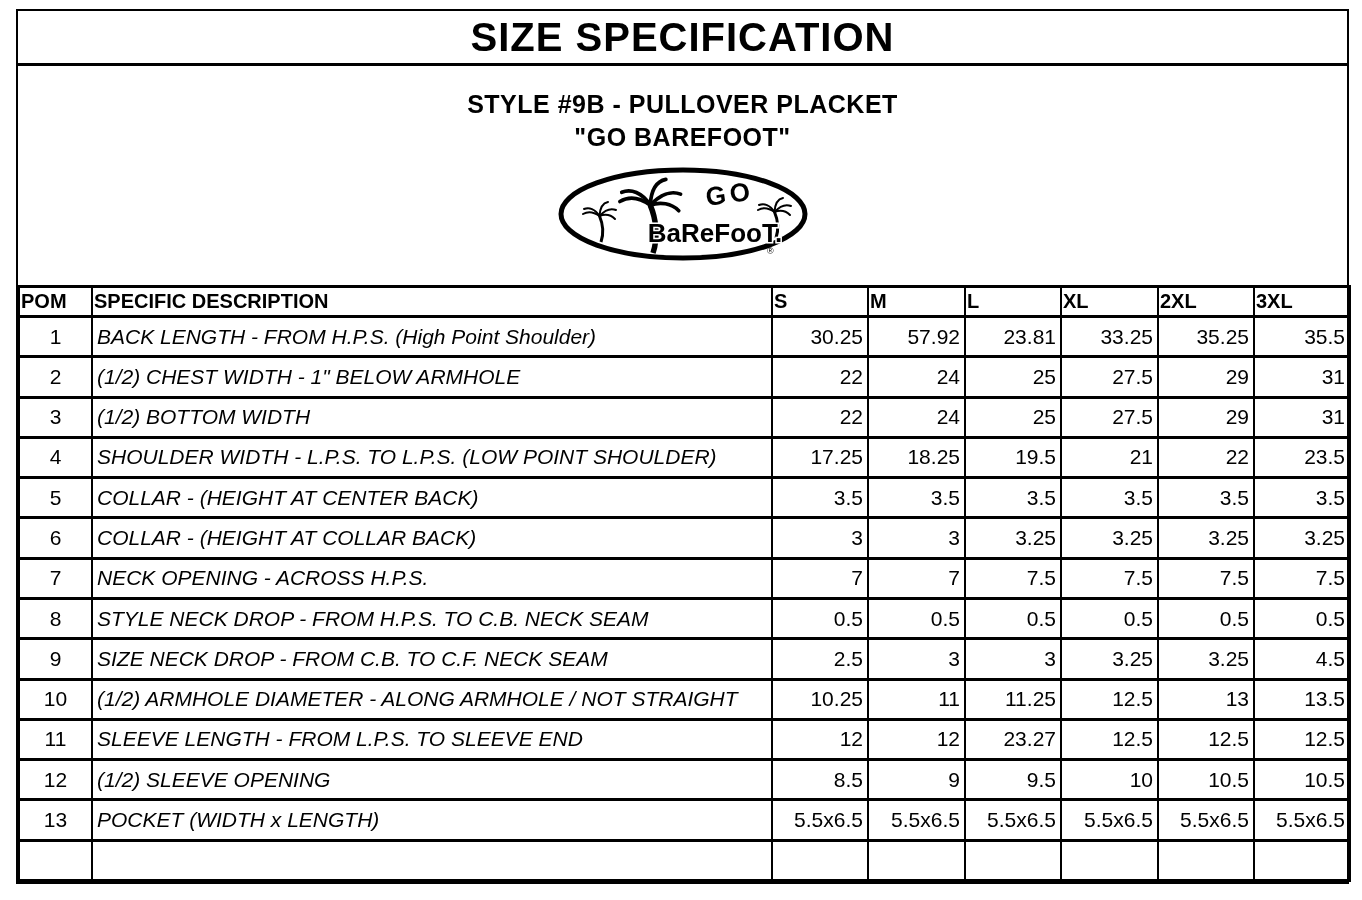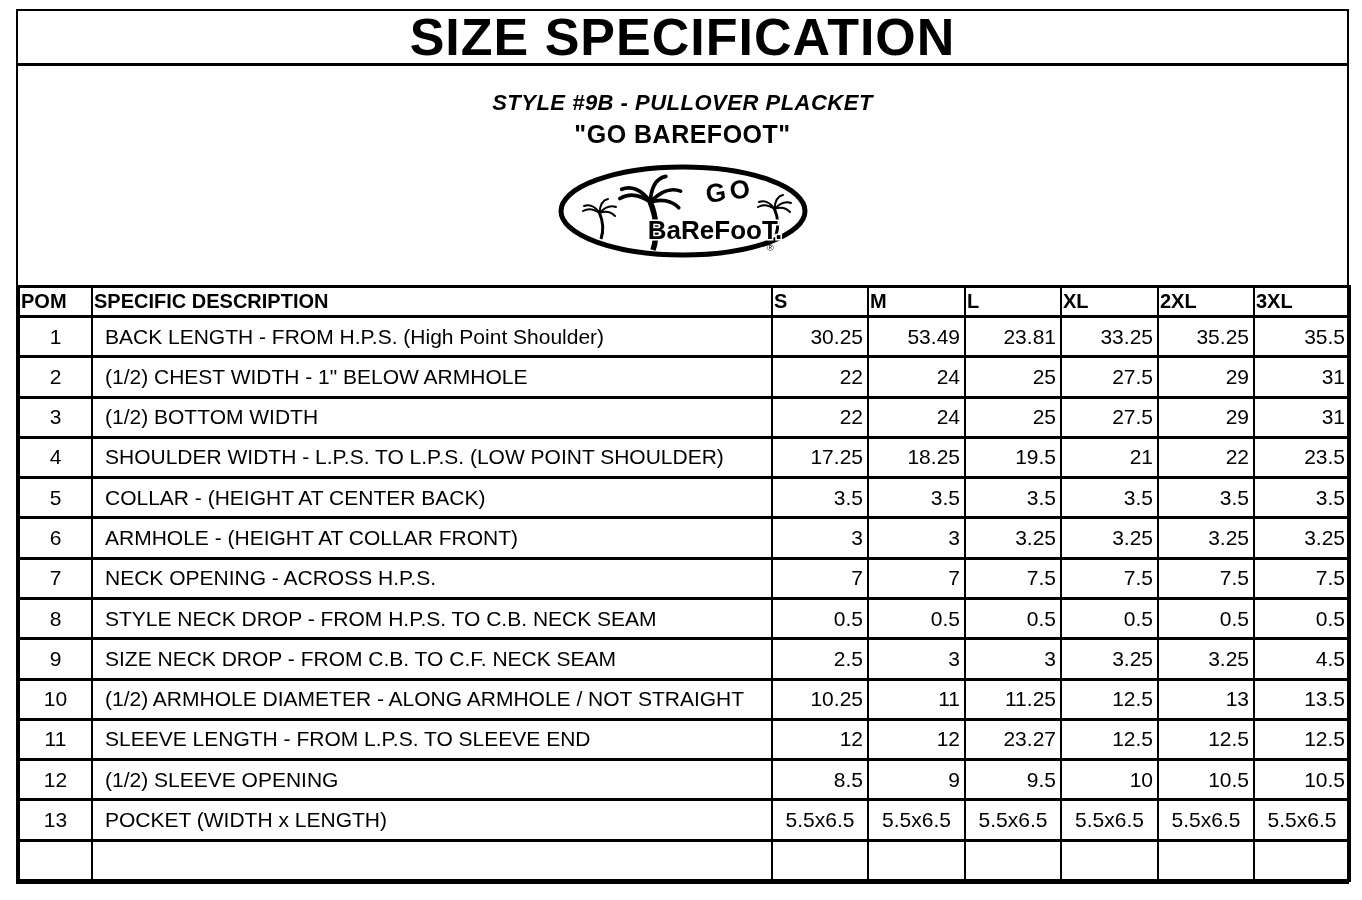--- a/index.html
+++ b/index.html
@@ -2,34 +2,34 @@
 <html><head>
 <meta charset="utf-8">
 <style>
   html,body{margin:0;padding:0;background:#fff;}
   .page{position:relative;width:1362px;height:900px;background:#fff;color:#000;
         font-family:"Liberation Sans",sans-serif;overflow:hidden;}
   .outer-box{position:absolute;left:16px;top:9px;width:1333px;height:875px;
         border:2px solid #000;box-sizing:border-box;display:flex;flex-direction:column;}
   .title-bar{height:52px;flex:0 0 52px;border-bottom:3px solid #000;
         display:flex;align-items:center;justify-content:center;
-        font-size:52px;font-weight:bold;letter-spacing:1px;}
+        font-size:40px;font-weight:bold;letter-spacing:1px;}
   .header-area{height:219px;flex:0 0 219px;text-align:center;}
-  .style-line1{padding-top:24px;font-size:22px;font-weight:bold;letter-spacing:0.5px;font-style:italic;}
+  .style-line1{padding-top:24px;font-size:25px;font-weight:bold;letter-spacing:0.5px;}
   .style-line2{padding-top:4px;font-size:25px;font-weight:bold;letter-spacing:0.5px;}
   .logo-wrap{margin-top:14px;line-height:0;}
   table.spec{width:100%;flex:1 1 auto;border-collapse:collapse;table-layout:fixed;}
   .spec th,.spec td{border:3px solid #000;border-left-width:2px;border-right-width:2px;
         overflow:hidden;white-space:nowrap;box-sizing:border-box;}
   .spec th{font-size:20px;font-weight:bold;text-align:left;height:30px;}
   .spec td{font-size:21px;height:32px;}
   .pom-cell{text-align:center;}
-  .desc-cell{text-align:left;padding-left:12px;}
+  .desc-cell{text-align:left;padding-left:4px;font-style:italic;}
   .val-cell{text-align:right;padding-right:4px;}
-  .val-cell.align-left{text-align:center;padding-left:4px;}
+  .val-cell.align-left{text-align:right;padding-left:4px;}
   .logo-text{font-family:"Liberation Sans",sans-serif;font-weight:bold;fill:#000;
         paint-order:stroke;stroke:#fff;stroke-width:3px;}
 </style>
 </head>
 <body>
 
 <div class="page">
   <div class="outer-box">
 
     <div class="title-bar">SIZE SPECIFICATION</div>
@@ -83,21 +83,21 @@
           <th>XL</th>
           <th>2XL</th>
           <th>3XL</th>
         </tr>
       </thead>
       <tbody>
           <tr>
             <td class="pom-cell">1</td>
             <td class="desc-cell">BACK LENGTH - FROM H.P.S. (High Point Shoulder)</td>
             <td class="val-cell">30.25</td>
-            <td class="val-cell">53.49</td>
+            <td class="val-cell">57.92</td>
             <td class="val-cell">23.81</td>
             <td class="val-cell">33.25</td>
             <td class="val-cell">35.25</td>
             <td class="val-cell">35.5</td>
           </tr>
           <tr>
             <td class="pom-cell">2</td>
             <td class="desc-cell">(1/2) CHEST WIDTH - 1" BELOW ARMHOLE</td>
             <td class="val-cell">22</td>
             <td class="val-cell">24</td>
@@ -131,21 +131,21 @@
             <td class="desc-cell">COLLAR - (HEIGHT AT CENTER BACK)</td>
             <td class="val-cell">3.5</td>
             <td class="val-cell">3.5</td>
             <td class="val-cell">3.5</td>
             <td class="val-cell">3.5</td>
             <td class="val-cell">3.5</td>
             <td class="val-cell">3.5</td>
           </tr>
           <tr>
             <td class="pom-cell">6</td>
-            <td class="desc-cell">ARMHOLE - (HEIGHT AT COLLAR FRONT)</td>
+            <td class="desc-cell">COLLAR - (HEIGHT AT COLLAR BACK)</td>
             <td class="val-cell">3</td>
             <td class="val-cell">3</td>
             <td class="val-cell">3.25</td>
             <td class="val-cell">3.25</td>
             <td class="val-cell">3.25</td>
             <td class="val-cell">3.25</td>
           </tr>
           <tr>
             <td class="pom-cell">7</td>
             <td class="desc-cell">NECK OPENING - ACROSS H.P.S.</td>

